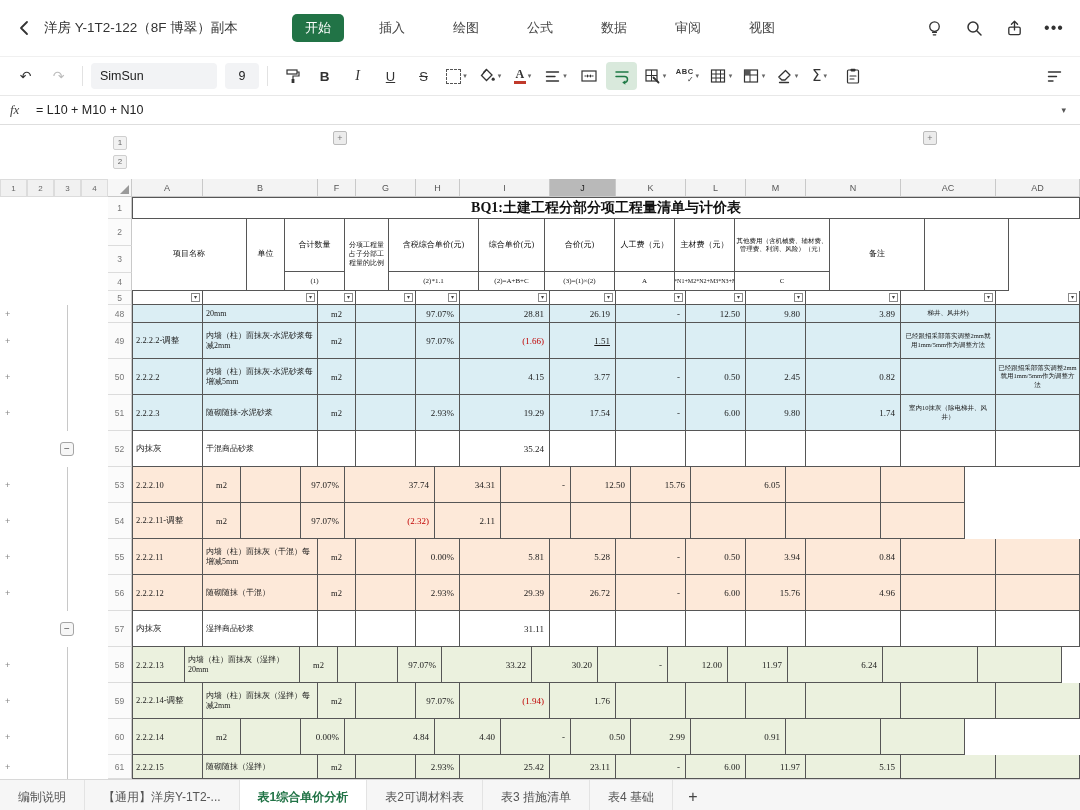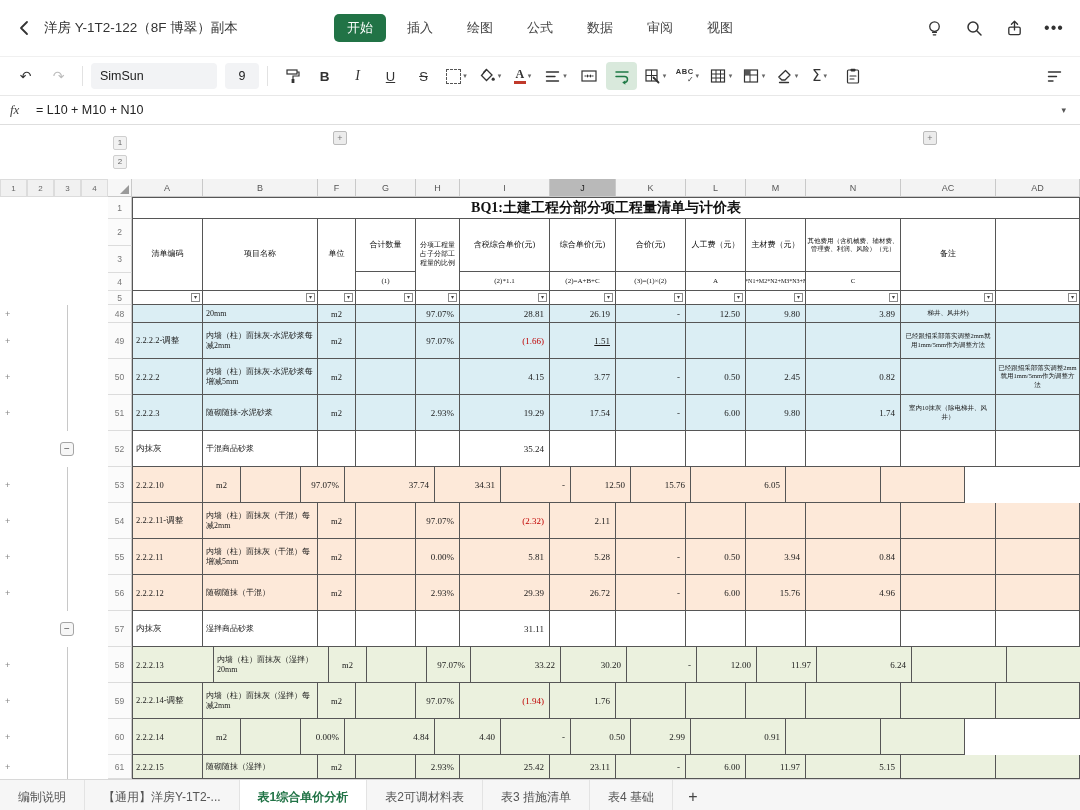--- a/index.html
+++ b/index.html
@@ -3,21 +3,21 @@
 <meta charset="utf-8">
 <style>
   html,body{margin:0;padding:0;background:#e9e9e9;}
   .app{width:1080px;height:810px;background:#fff;position:relative;overflow:hidden;
        font-family:"Liberation Sans","DejaVu Sans",sans-serif;color:#333;}
 
   
   .titlebar{height:56px;display:flex;align-items:center;padding:0 16px;position:relative;background:#fff;}
   .tb-left{display:flex;align-items:center;gap:10px;min-width:0;}
   .doc-title{font-size:13.5px;color:#333;white-space:nowrap;}
-  .ribbon-tabs{position:absolute;left:50%;transform:translateX(-50%);display:flex;gap:8px;align-items:flex-start;}
+  .ribbon-tabs{position:absolute;left:50%;transform:translateX(-50%);display:flex;gap:22px;align-items:flex-start;}
   .ribbon-tab{font-size:13px;color:#444;padding:5px 13px;border-radius:5px;cursor:default;white-space:nowrap;}
   .ribbon-tab.active{background:#217346;color:#fff;}
   .tb-right{margin-left:auto;display:flex;align-items:center;gap:20px;}
   .tb-right .icon{width:20px;height:20px;display:flex;align-items:center;justify-content:center;}
   .more-dots{font-size:16px;letter-spacing:1px;color:#333;line-height:10px;}
 
   
   .toolbar{height:38px;display:flex;align-items:center;padding:0 10px;border-top:1px solid #f0f0f0;border-bottom:1px solid #e8e8e8;gap:2px;}
   .tb-btn{height:28px;min-width:25px;padding:0 3px;display:flex;align-items:center;justify-content:center;border-radius:4px;color:#333;flex:none;}
   .tb-btn .glyph{font-size:14px;line-height:1;}
@@ -340,23 +340,20 @@
     <div class="fz-nums" id="fz-nums">
         <div class="rnum" style="height: 22px;">1</div>
         <div class="rnum" style="height: 27px;">2</div>
         <div class="rnum" style="height: 27px;">3</div>
         <div class="rnum" style="height: 18px;">4</div>
         <div class="rnum" style="height: 14px;">5</div>
       </div>
     <div class="fz-table">
       <div class="title-row">BQ1:土建工程分部分项工程量清单与计价表</div>
       <div class="header-row" id="table-header">
-          <div class="hcell first" style="width: 71px;">
-            <div class="hfull">清单编码</div>
-          </div>
           <div class="hcell" style="width: 115px;">
             <div class="hfull">项目名称</div>
           </div>
           <div class="hcell" style="width: 38px;">
             <div class="hfull">单位</div>
           </div>
           <div class="hcell" style="width: 60px;">
             <div class="hmain">合计数量</div>
             <div class="hsub">(1)</div>
           </div>
@@ -557,21 +554,20 @@
         <div class="dcell ct-note" style="width: 95px;"></div>
         <div class="dcell ct-note" style="width: 84px;"></div>
       </div>
       <div class="drow band-orange">
         <div class="row-outline">
           <div class="plus-mark">+</div>
           <div class="group-line"></div>
         </div>
         <div class="rnum" style="width: 24px; flex: 0 0 auto;">54</div>
         <div class="dcell ct-code first" style="width: 71px;">2.2.2.11-调整</div>
-        <div class="dcell ct-name" style="width: 115px;">内墙（柱）面抹灰（干混）每减2mm</div>
         <div class="dcell ct-unit" style="width: 38px;">m2</div>
         <div class="dcell ct-num" style="width: 60px;"></div>
         <div class="dcell ct-num" style="width: 44px;">97.07%</div>
         <div class="dcell ct-num neg" style="width: 90px;">(2.32)</div>
         <div class="dcell ct-num" style="width: 66px;">2.11</div>
         <div class="dcell ct-num" style="width: 70px;"></div>
         <div class="dcell ct-num" style="width: 60px;"></div>
         <div class="dcell ct-num" style="width: 60px;"></div>
         <div class="dcell ct-num" style="width: 95px;"></div>
         <div class="dcell ct-note" style="width: 95px;"></div>
@@ -635,21 +631,21 @@
         <div class="dcell ct-num" style="width: 95px;"></div>
         <div class="dcell ct-note" style="width: 95px;"></div>
         <div class="dcell ct-note" style="width: 84px;"></div>
       </div>
       <div class="drow band-green">
         <div class="row-outline">
           <div class="plus-mark">+</div>
           <div class="group-line"></div>
         </div>
         <div class="rnum" style="width: 24px; flex: 0 0 auto;">58</div>
-        <div class="dcell ct-code first" style="width: 82px;">2.2.2.13</div>
+        <div class="dcell ct-code first" style="width: 53px;">2.2.2.13</div>
         <div class="dcell ct-name" style="width: 115px;">内墙（柱）面抹灰（湿拌）20mm</div>
         <div class="dcell ct-unit" style="width: 38px;">m2</div>
         <div class="dcell ct-num" style="width: 60px;"></div>
         <div class="dcell ct-num" style="width: 44px;">97.07%</div>
         <div class="dcell ct-num" style="width: 90px;">33.22</div>
         <div class="dcell ct-num" style="width: 66px;">30.20</div>
         <div class="dcell ct-num" style="width: 70px;">-</div>
         <div class="dcell ct-num" style="width: 60px;">12.00</div>
         <div class="dcell ct-num" style="width: 60px;">11.97</div>
         <div class="dcell ct-num" style="width: 95px;">6.24</div>

